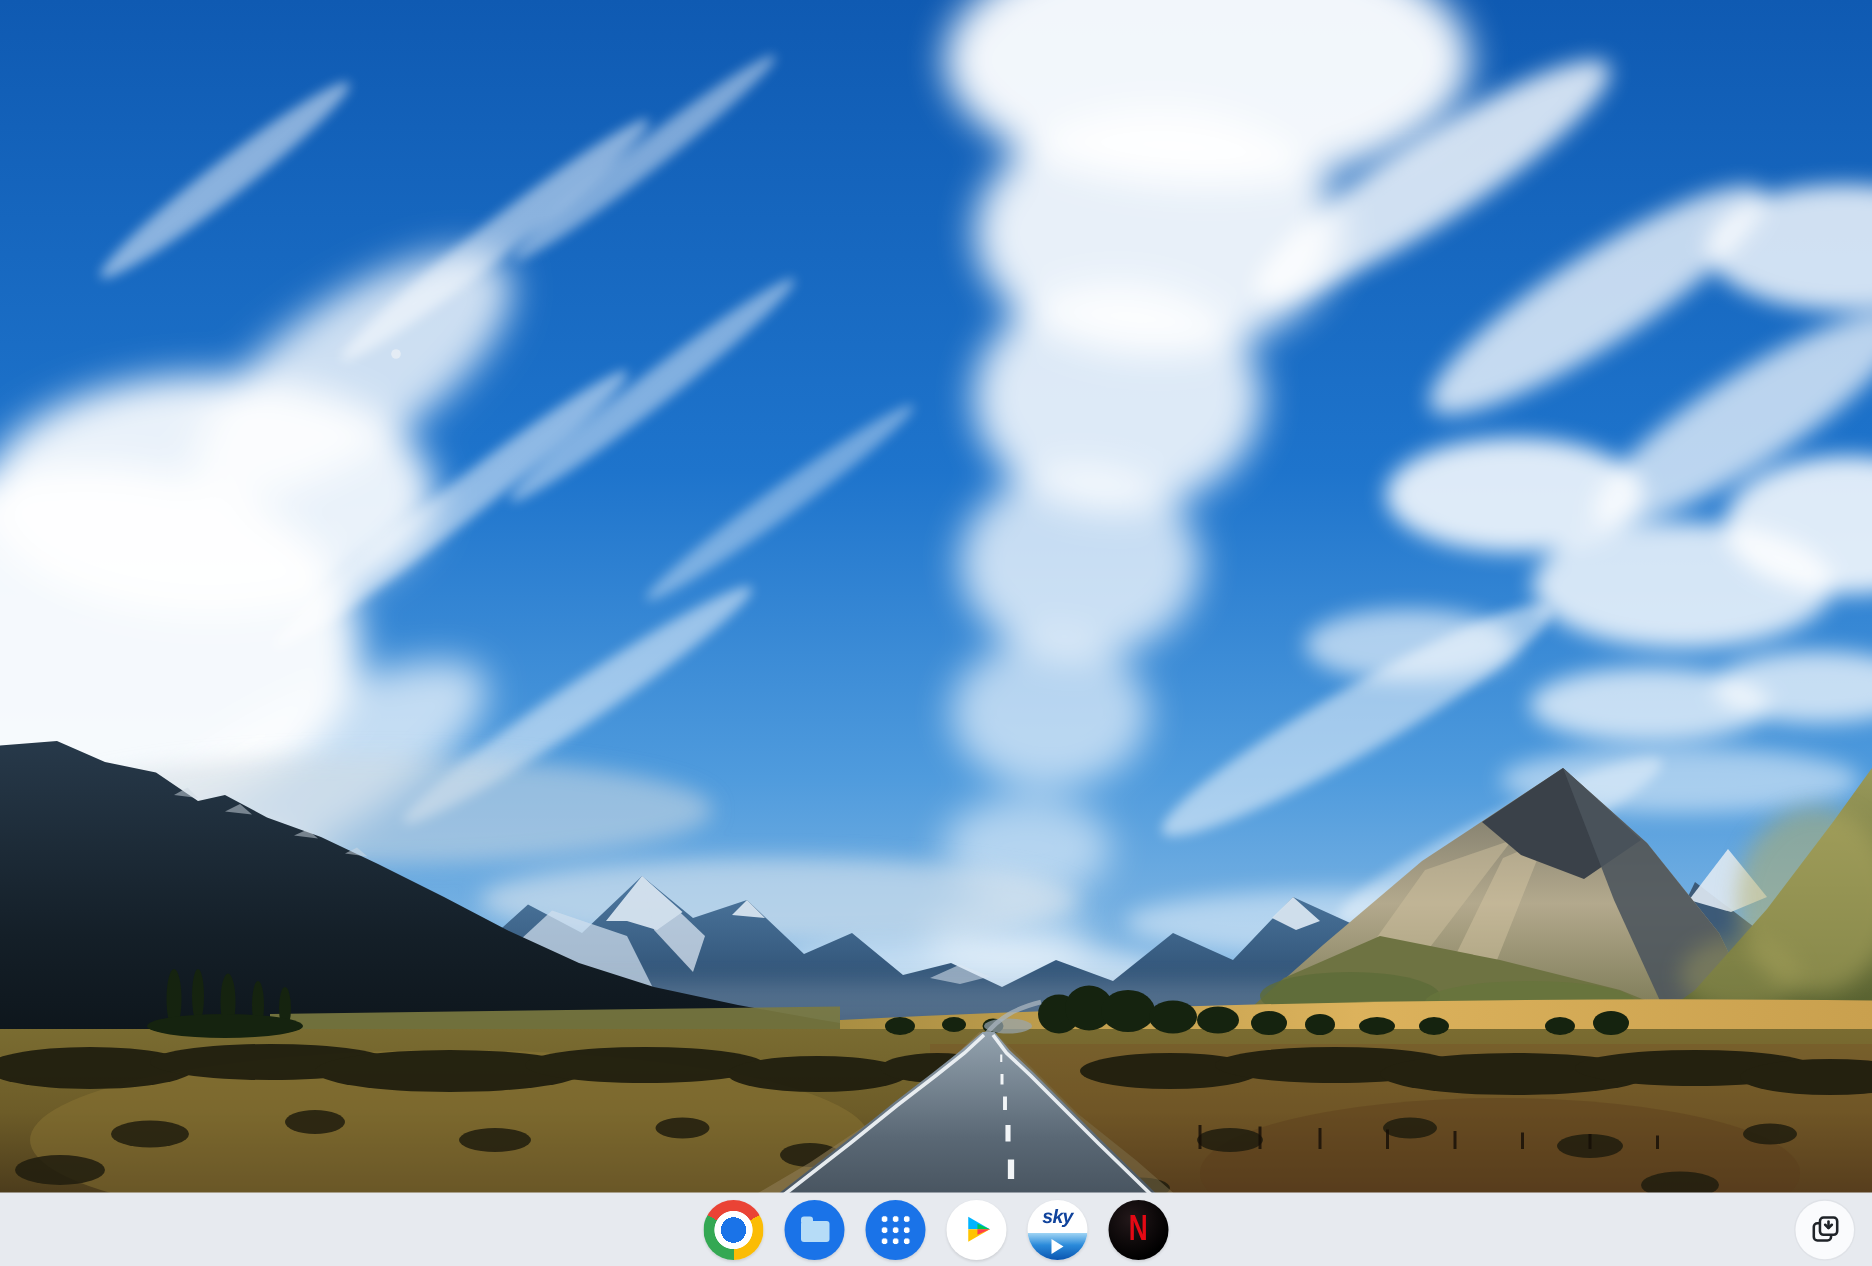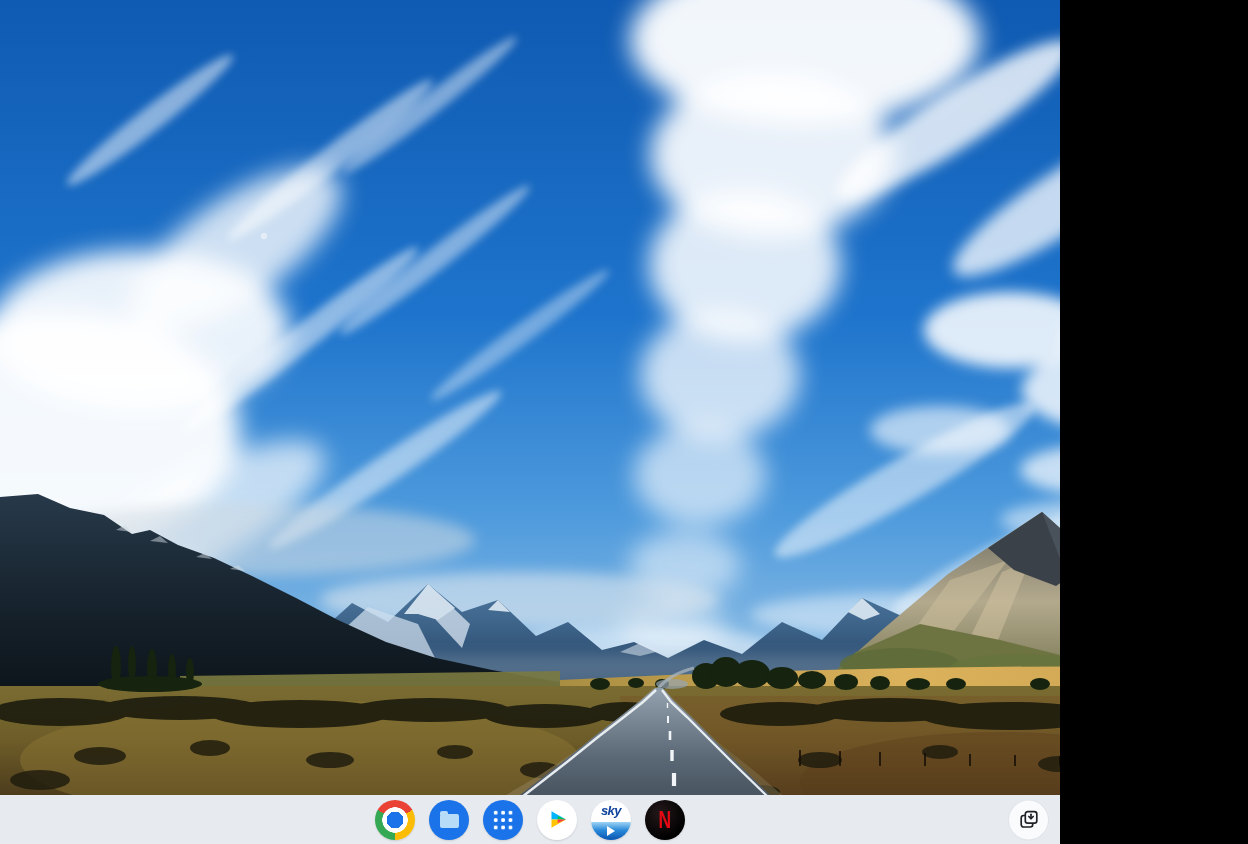--- a/index.html
+++ b/index.html
@@ -1,17 +1,17 @@
 <!DOCTYPE html>
 <html><head>
 <meta charset="utf-8">
 <style>
   html,body{margin:0;padding:0;background:#000;}
   body{width:1248px;height:844px;overflow:hidden;font-family:"Liberation Sans",sans-serif;}
-  .desktop{position:relative;width:1060px;height:844px;overflow:hidden;}
+  .desktop{position:relative;width:1248px;height:844px;overflow:hidden;}
   .wallpaper{position:absolute;inset:0;display:block;}
 
   
   .shelf{
     position:absolute;left:0;bottom:0;width:100%;height:49px;
     background:#e7eaef;
   }
   .shelf-apps{
     position:absolute;left:50%;top:50%;transform:translate(-50%,-50%);
     display:flex;align-items:center;gap:14px;

